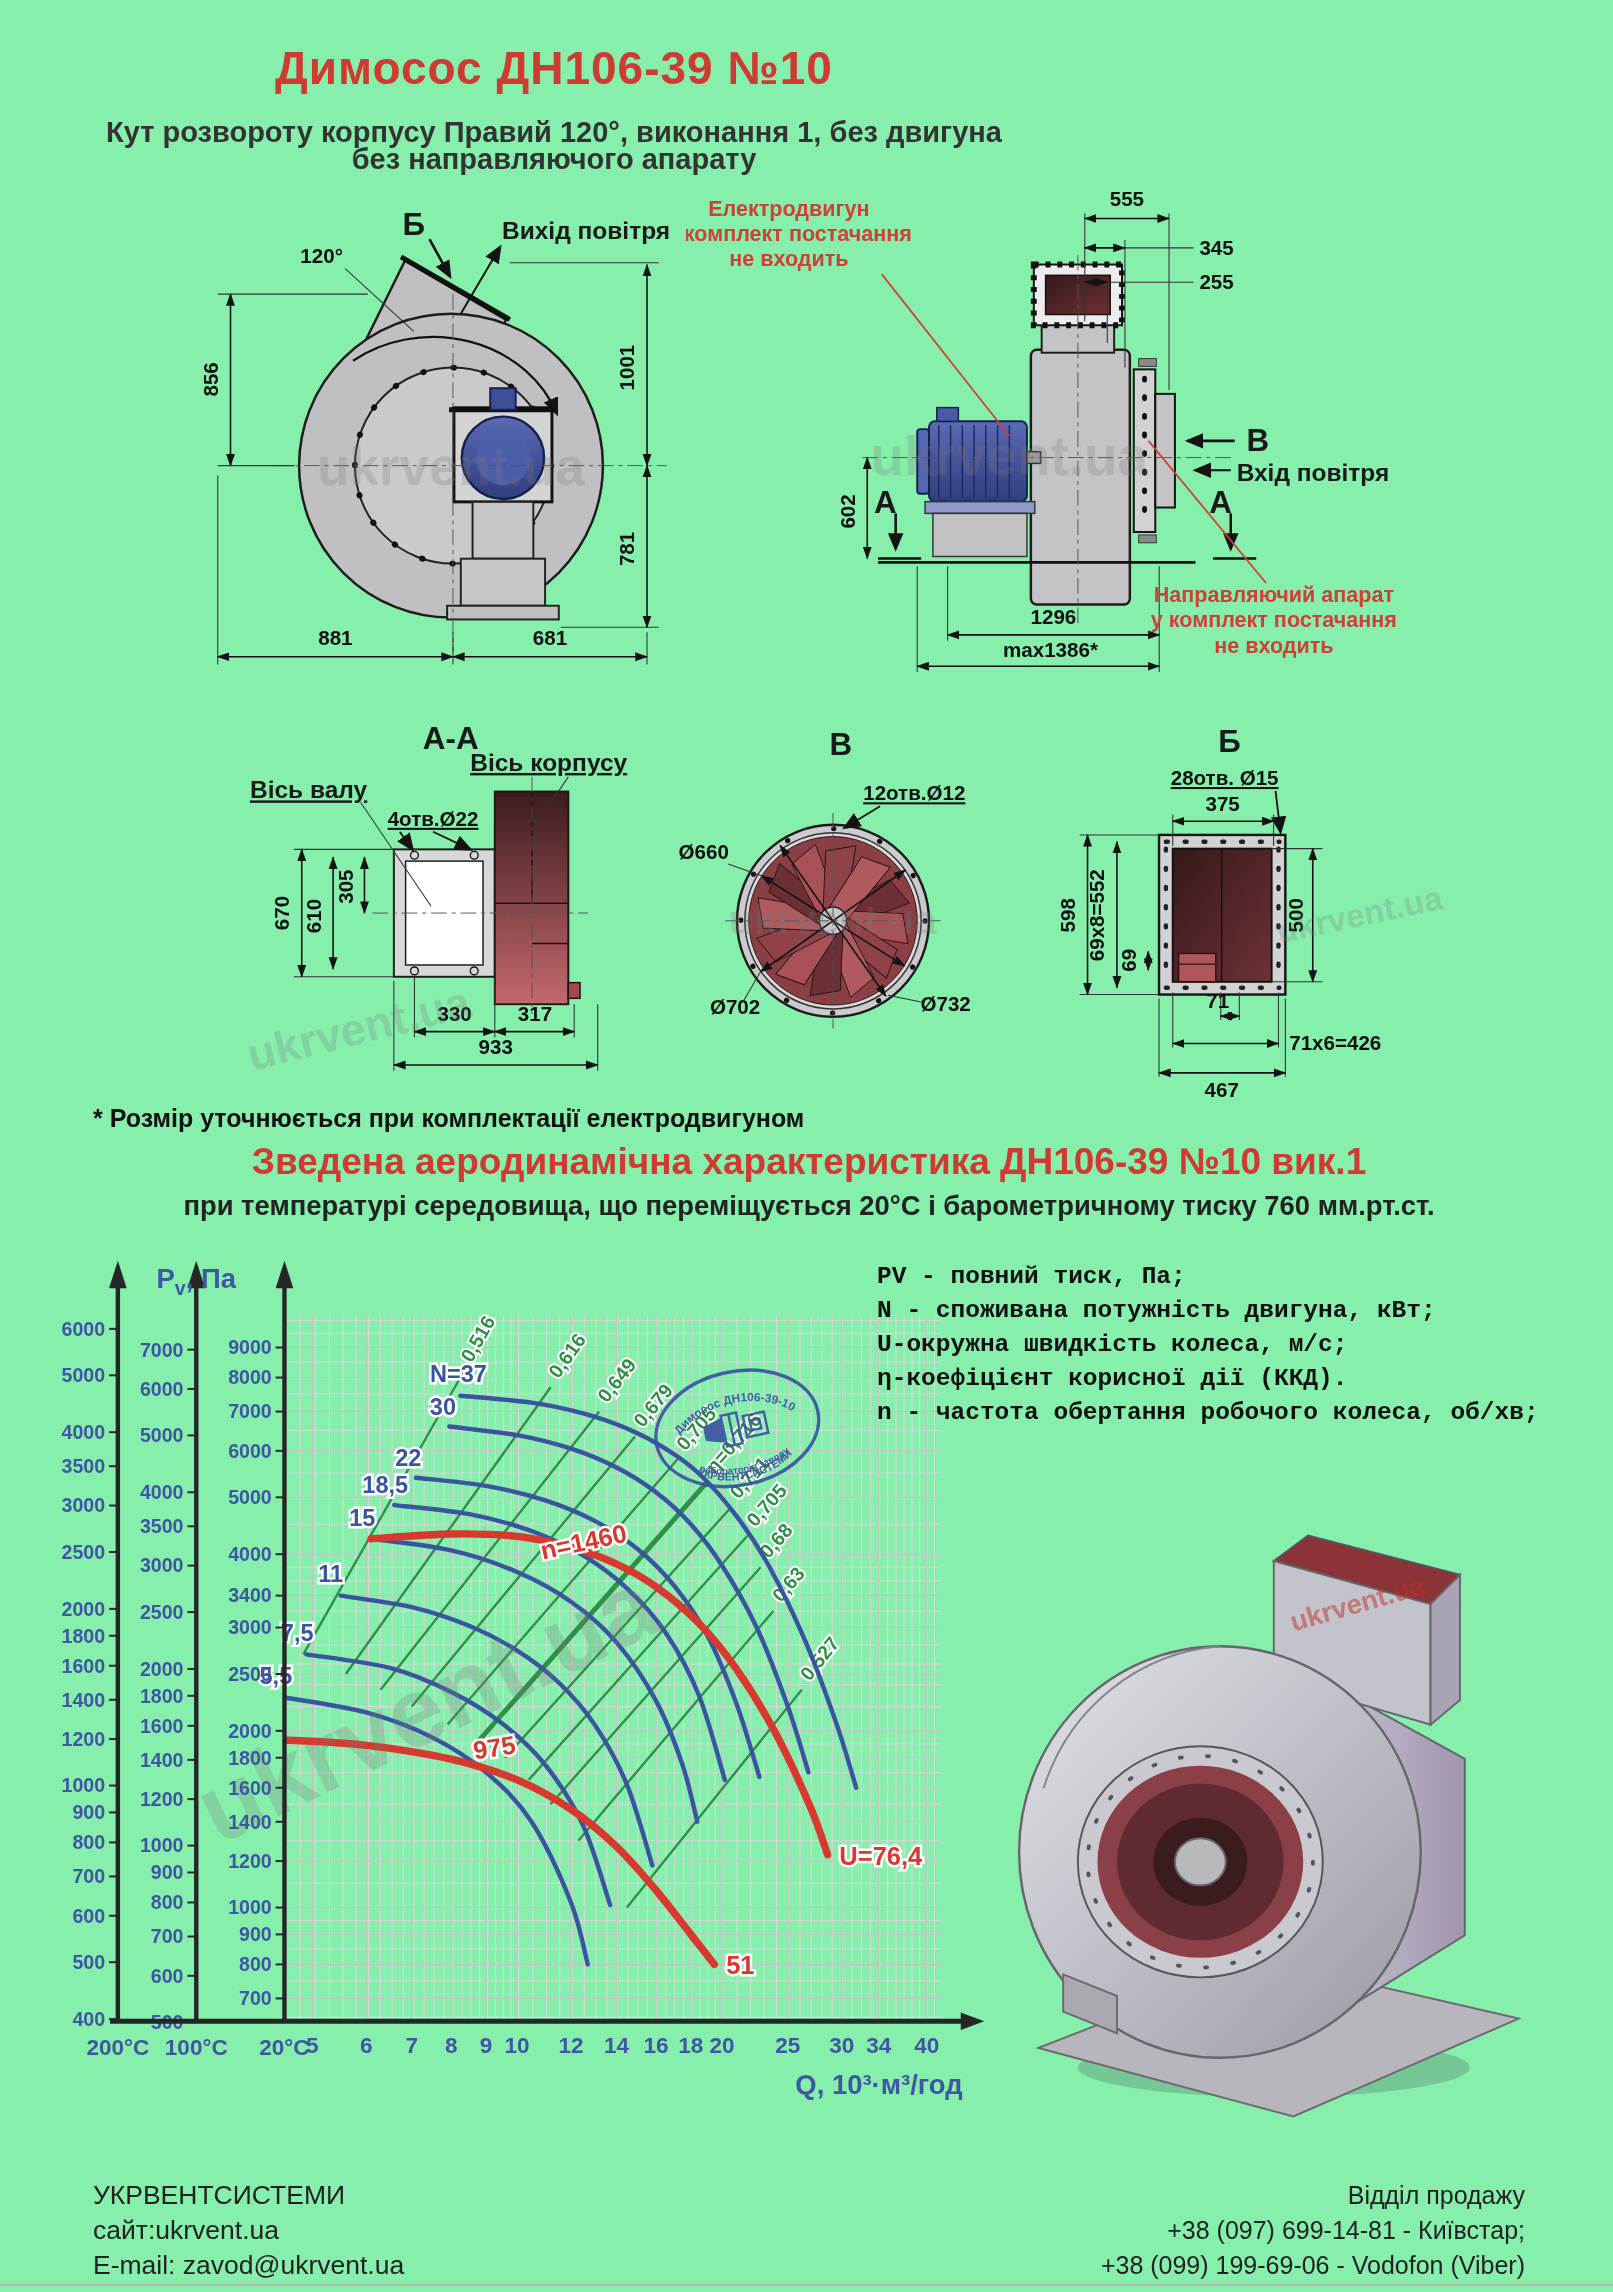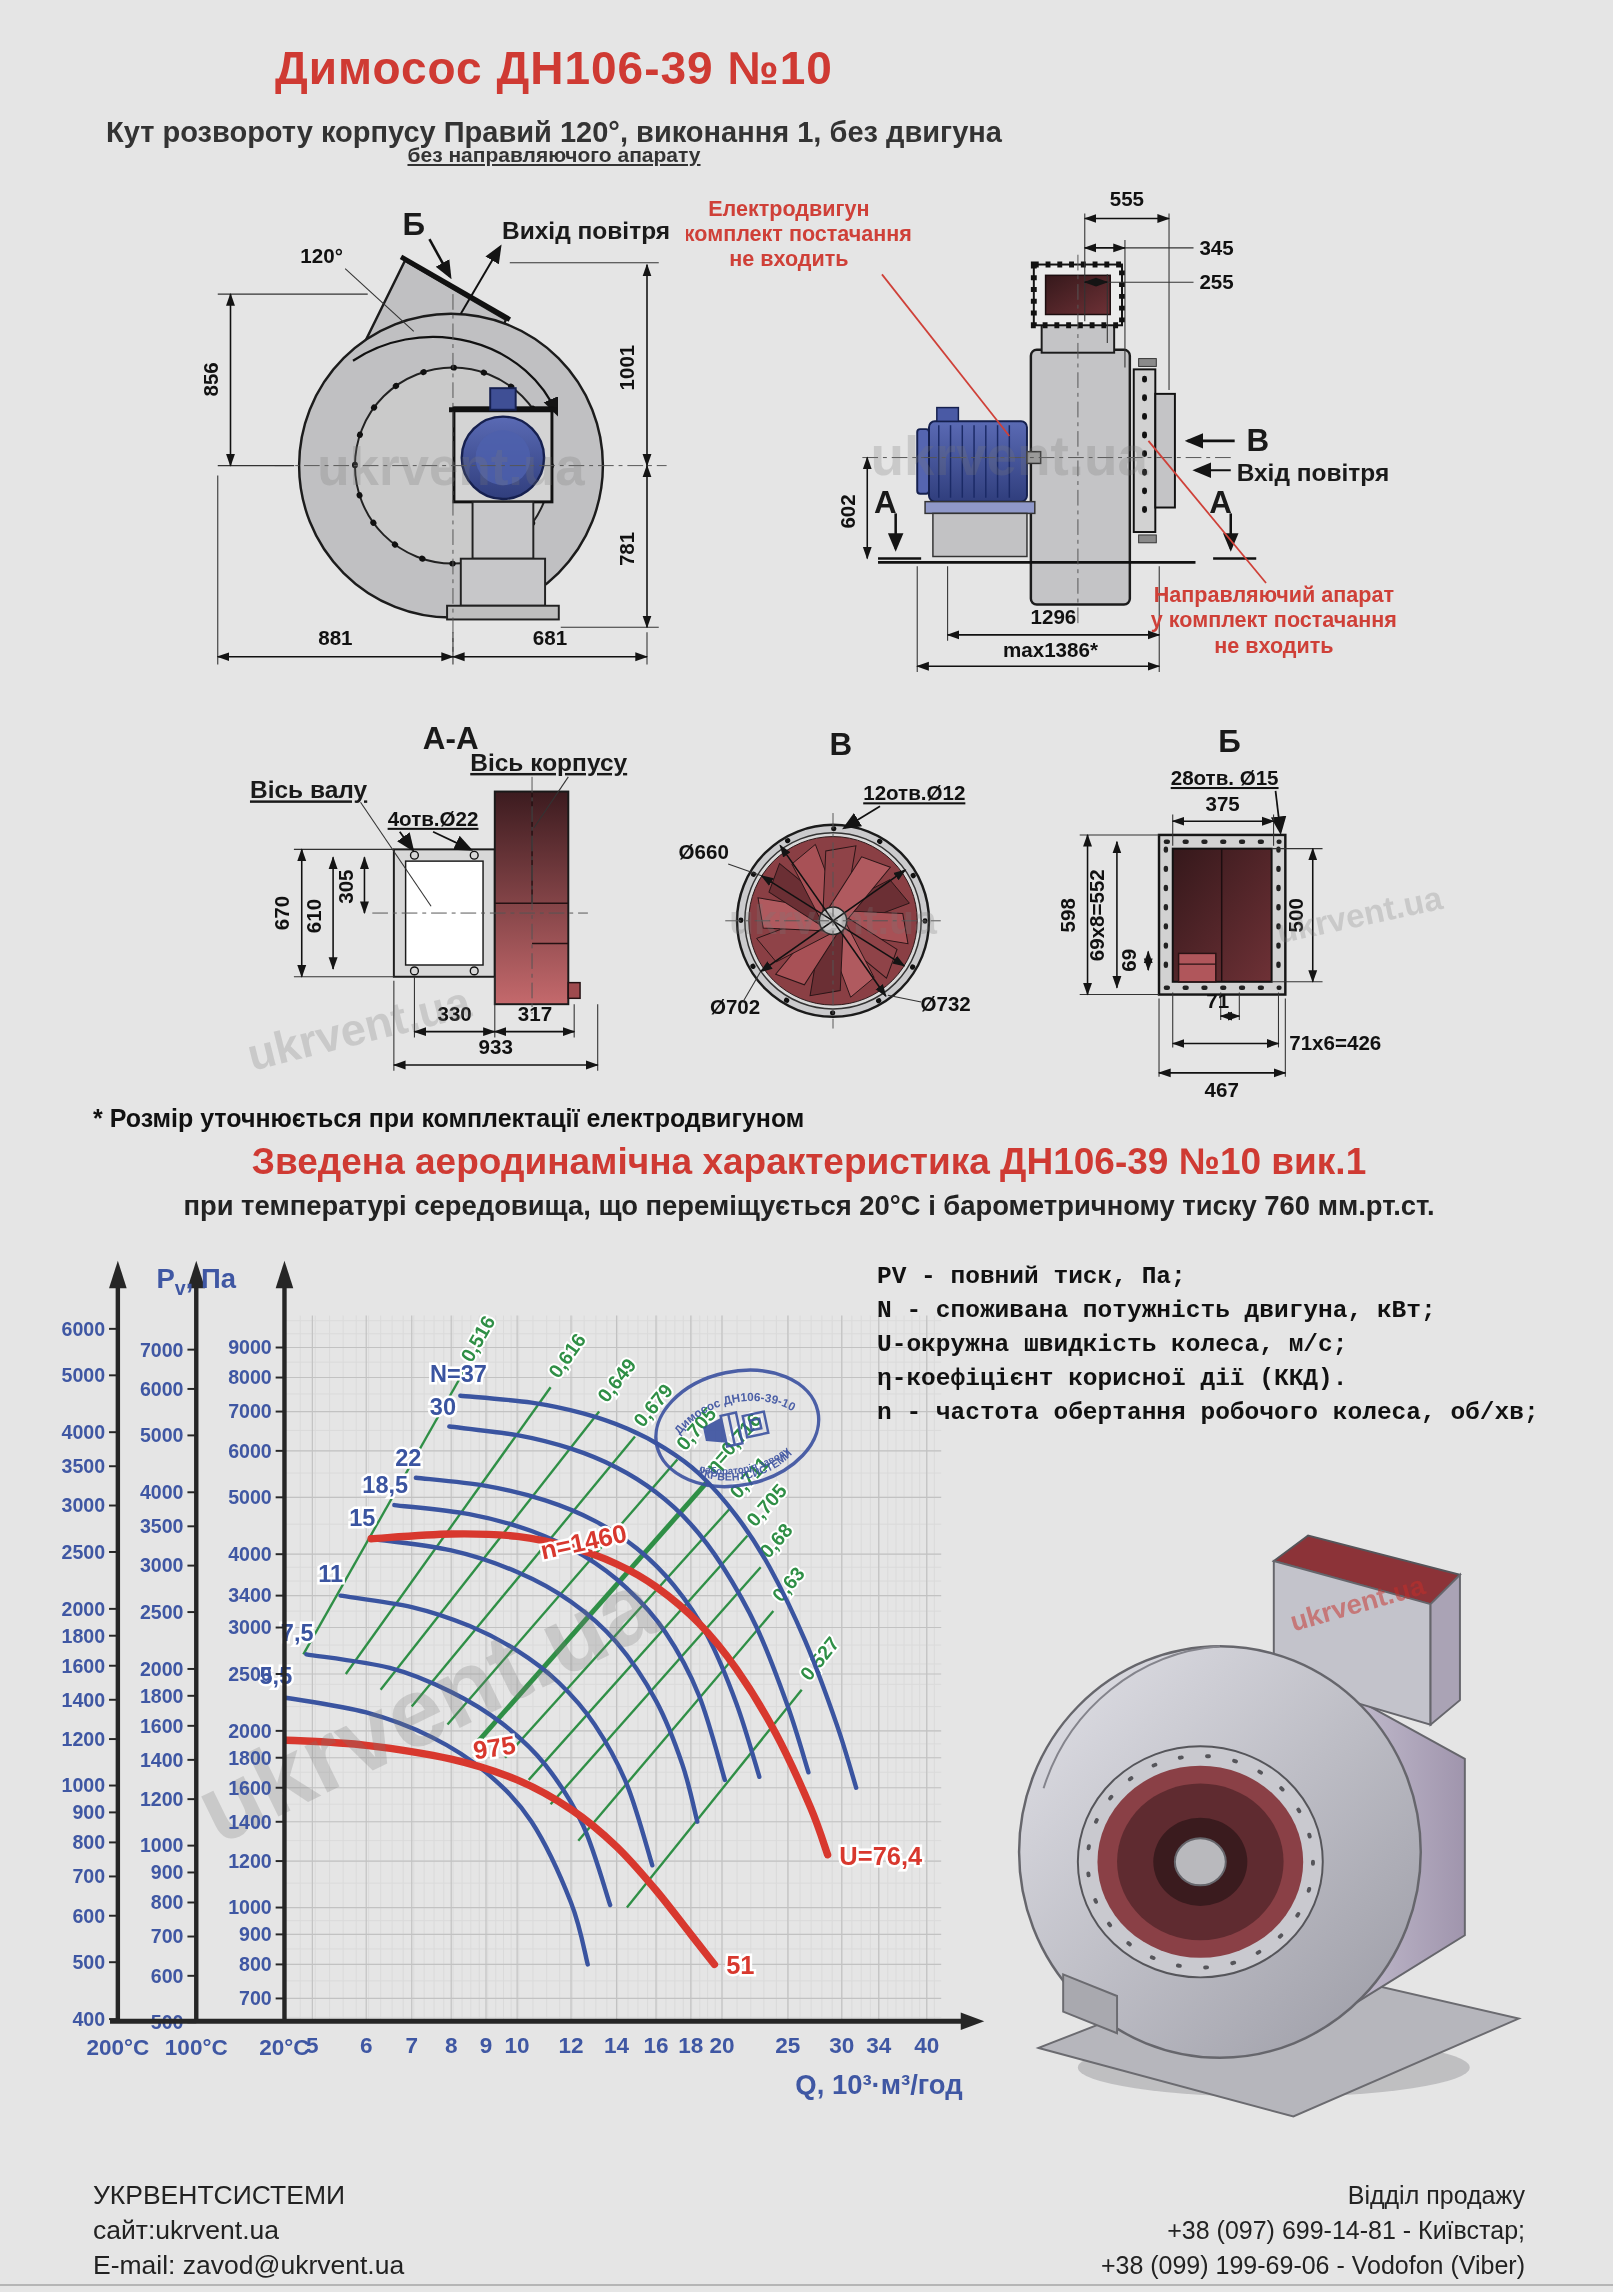--- a/index.html
+++ b/index.html
@@ -1,21 +1,21 @@
 <!DOCTYPE html>
 <html><head>
 <meta charset="utf-8">
 <style>
   html,body{margin:0;padding:0;background:#9a9a9a;}
-  #page{position:relative;width:1613px;height:2293px;background:#e5e5e5;overflow:hidden;
+  #page{position:relative;width:1613px;height:2293px;background:#86efac;overflow:hidden;
         font-family:"Liberation Sans",sans-serif;color:#1a1a1a;}
   .abs{position:absolute;}
   .hdr-title{left:0;top:41px;width:1108px;text-align:center;font-size:46px;font-weight:bold;color:#cf3a33;letter-spacing:1px;}
   .hdr-sub1{left:0;top:116px;width:1108px;text-align:center;font-size:29px;font-weight:bold;color:#333;}
-  .hdr-sub2{left:0;top:143px;width:1108px;text-align:center;font-size:21px;font-weight:bold;color:#333;text-decoration:underline;}
+  .hdr-sub2{left:0;top:143px;width:1108px;text-align:center;font-size:29px;font-weight:bold;color:#333;}
   .footnote{left:93px;top:1104px;font-size:25px;font-weight:bold;color:#111;}
   .chart-title{left:59px;top:1141px;width:1500px;text-align:center;font-size:37px;font-weight:bold;color:#cf3a33;}
   .chart-sub{left:59px;top:1190px;width:1500px;text-align:center;font-size:27.4px;font-weight:bold;color:#222;}
   .legend{left:877px;top:1260px;width:706px;font-size:24.5px;font-weight:bold;color:#111;line-height:34px;font-family:Liberation Mono, monospace;}
   .footer-left{left:93px;top:2178px;font-size:26.5px;color:#222;line-height:35px;}
   .footer-right{right:88px;top:2178px;font-size:25px;color:#222;line-height:35px;text-align:right;}
   .bottom-line{left:0;top:2284px;width:1613px;height:2px;background:#b5b5b5;}
   
   svg text{font-family:"Liberation Sans",sans-serif;}
   .dim{font-size:21px;font-weight:bold;fill:#111;}

